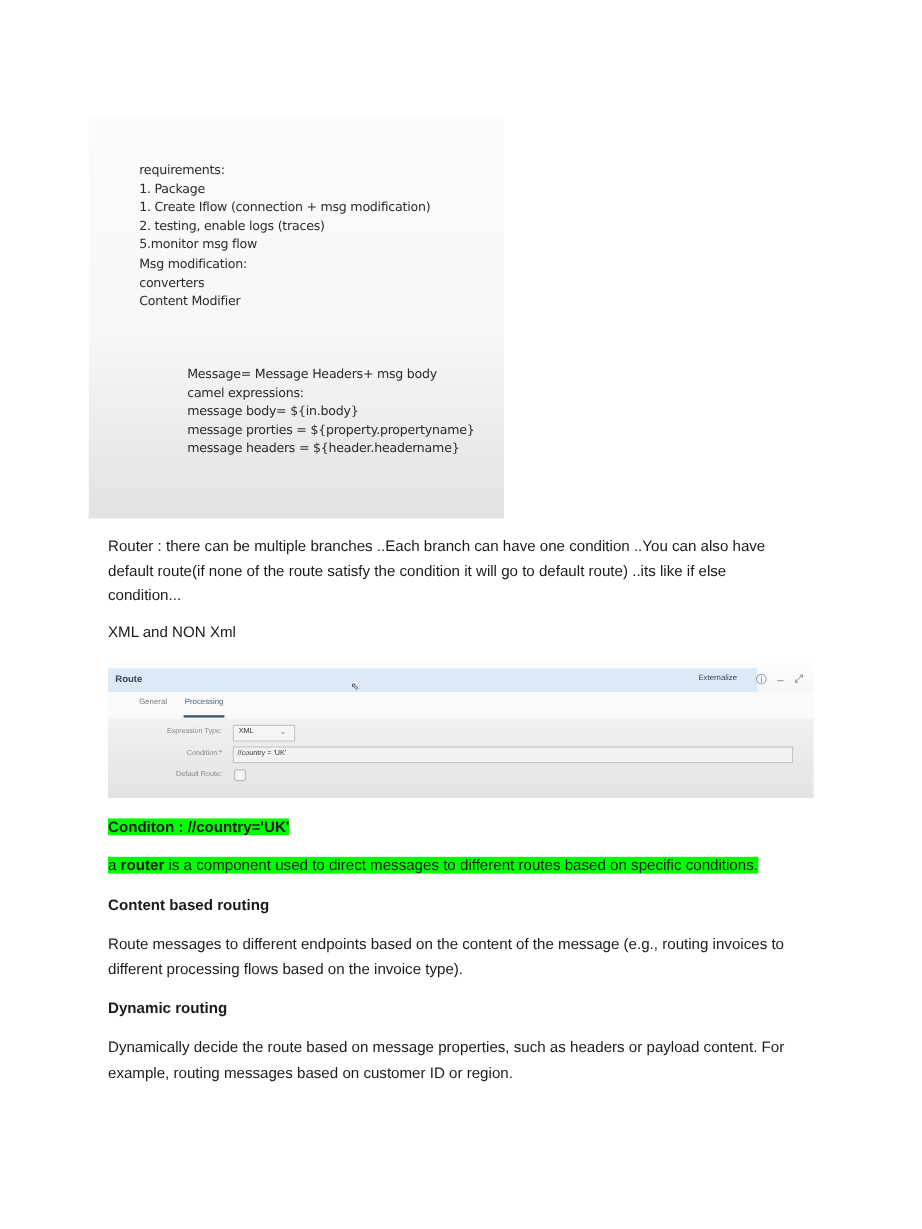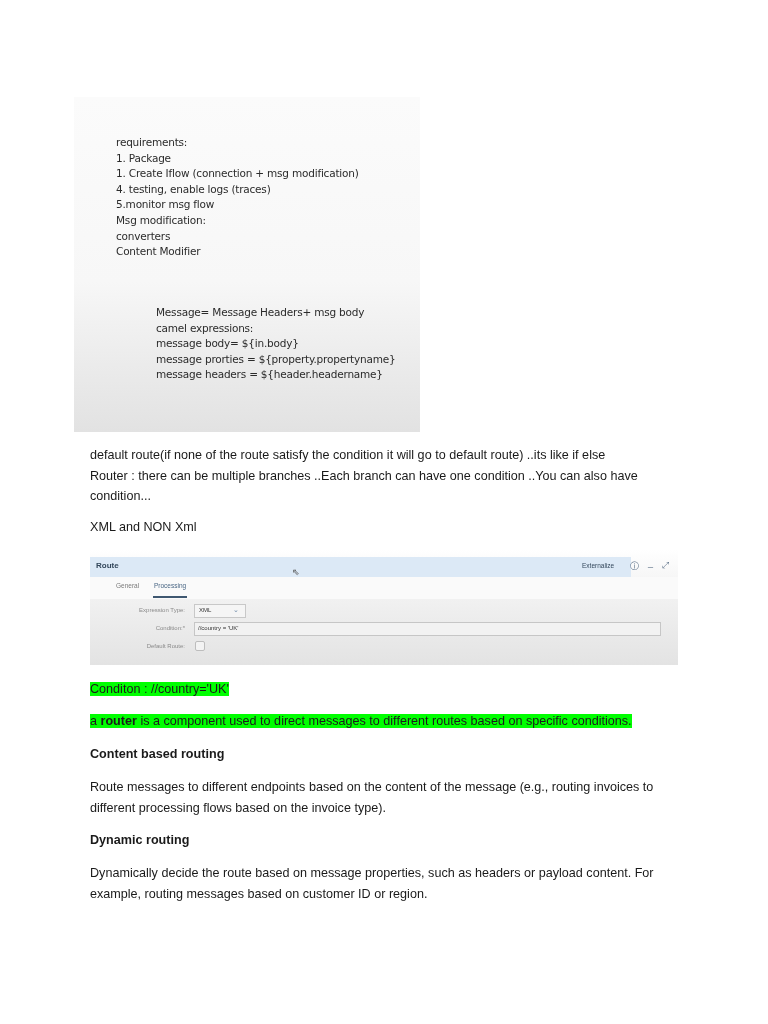--- a/index.html
+++ b/index.html
@@ -40,38 +40,38 @@
   .shot2 .cursor { position: absolute; left: 202px; top: 10px; font-size: 9px; color: #555; }
 </style>
 </head>
 <body>
 
 <div class="abs shot1">
   <div class="block b1">
     <div>requirements:</div>
     <div>1. Package</div>
     <div>1. Create Iflow (connection + msg modification)</div>
-    <div>4. testing, enable logs (traces)</div>
+    <div>2. testing, enable logs (traces)</div>
     <div>5.monitor msg flow</div>
     <div>Msg modification:</div>
     <div>converters</div>
     <div>Content Modifier</div>
   </div>
   <div class="block b2">
     <div>Message= Message Headers+ msg body</div>
     <div>camel expressions:</div>
     <div>message body= ${in.body}</div>
     <div>message prorties = ${property.propertyname}</div>
     <div>message headers = ${header.headername}</div>
   </div>
 </div>
 
 <div class="para" style="top:445px;">
+  <div>Router : there can be multiple branches ..Each branch can have   one condition   ..You can also have</div>
   <div>default route(if none of the route satisfy the condition it will go to default route) ..its like if else</div>
-  <div>Router : there can be multiple branches ..Each branch can have   one condition   ..You can also have</div>
   <div>condition...</div>
 </div>
 
 <div class="para" style="top:517px;">XML and NON Xml</div>
 
 <div class="abs shot2">
   <div class="titlebar">
     <span class="title">Route</span>
     <span class="cursor">⇖</span>
     <span class="ext">Externalize</span>
@@ -90,21 +90,21 @@
     <span class="chev">⌄</span>
   </div>
   <span class="lbl" style="top:75px;">Condition:*</span>
   <div class="input">
     <span>//country = 'UK'</span>
   </div>
   <span class="lbl" style="top:93px;">Default Route:</span>
   <div class="check"></div>
 </div>
 
-<div class="para" style="top:679px;">
+<div class="para" style="top:679px;font-weight:bold;">
   <span class="hl">Conditon :  //country='UK'</span>
 </div>
 
 <div class="para" style="top:711px; width:620px;">
   <span class="hl"><span>a </span><span class="bold">router</span><span> is a component used to direct messages to different routes  based on specific conditions.</span></span>
 </div>
 
 <div class="para bold" style="top:744px;">Content based routing</div>
 <div class="para" style="top:777px;">
   <div>Route messages to different endpoints based on the content of the message (e.g., routing invoices to</div>

